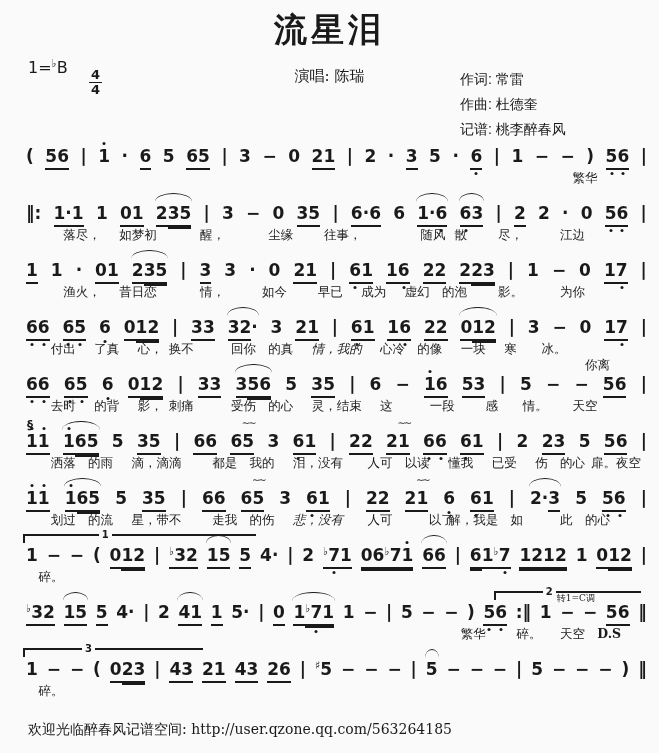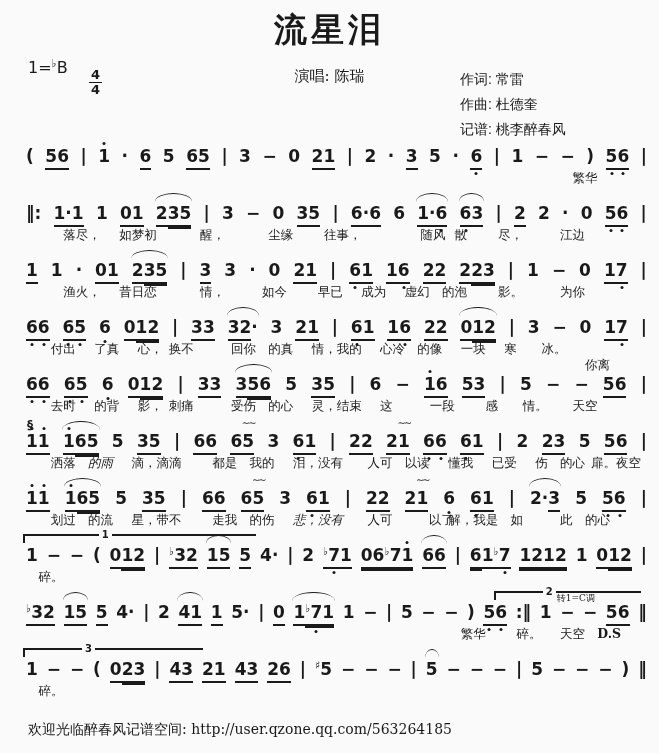--- a/index.html
+++ b/index.html
@@ -212,21 +212,21 @@
           <span class="tok"><span class="seg u1"><span class="ch">1</span><span class="ch lo">7</span></span></span>
           <span class="tok"><span class="seg u0"><span class="ch">|</span></span></span>
         </div>
         <div class="lyrics-row">
           <span class="lyr" style="left: 4%;">付出</span>
           <span class="lyr" style="left: 11%;">了真</span>
           <span class="lyr" style="left: 18%;">心，</span>
           <span class="lyr" style="left: 23%;">换不</span>
           <span class="lyr" style="left: 33%;">回你</span>
           <span class="lyr" style="left: 39%;">的真</span>
-          <span class="lyr" style="left: 46%;">情，我的</span>
+          <span class="lyr" style="left: 46%; font-style: italic;">情，我的</span>
           <span class="lyr" style="left: 57%;">心冷</span>
           <span class="lyr" style="left: 63%;">的像</span>
           <span class="lyr" style="left: 70%;">一块</span>
           <span class="lyr" style="left: 77%;">寒</span>
           <span class="lyr" style="left: 83%;">冰。</span>
           <span class="lyr" style="left: 90%; margin-top: 16px;">你离</span>
         </div>
       </div>
       <div class="system sys-4">
         <div class="notes-row">
@@ -285,21 +285,21 @@
           <span class="tok"><span class="seg u1"><span class="ch lo">6</span><span class="ch">1</span></span></span>
           <span class="tok"><span class="seg u0"><span class="ch">|</span></span></span>
           <span class="tok"><span class="seg u0"><span class="ch">2</span></span></span>
           <span class="tok"><span class="seg u1"><span class="ch">2</span><span class="ch">3</span></span></span>
           <span class="tok"><span class="seg u0"><span class="ch">5</span></span></span>
           <span class="tok"><span class="seg u1"><span class="ch">5</span><span class="ch">6</span></span></span>
           <span class="tok"><span class="seg u0"><span class="ch">|</span></span></span>
         </div>
         <div class="lyrics-row">
           <span class="lyr" style="left: 4%;">洒落</span>
-          <span class="lyr" style="left: 10%; font-style: italic;">的雨</span>
+          <span class="lyr" style="left: 10%;">的雨</span>
           <span class="lyr" style="left: 17%;">滴，滴滴</span>
           <span class="lyr" style="left: 30%;">都是</span>
           <span class="lyr" style="left: 36%;">我的</span>
           <span class="lyr" style="left: 43%;">泪，没有</span>
           <span class="lyr" style="left: 55%;">人可</span>
           <span class="lyr" style="left: 61%; text-align: center;">以读</span>
           <span class="lyr" style="left: 68%;">懂我</span>
           <span class="lyr" style="left: 75%;">已受</span>
           <span class="lyr" style="left: 82%;">伤</span>
           <span class="lyr" style="left: 86%;">的心</span>

